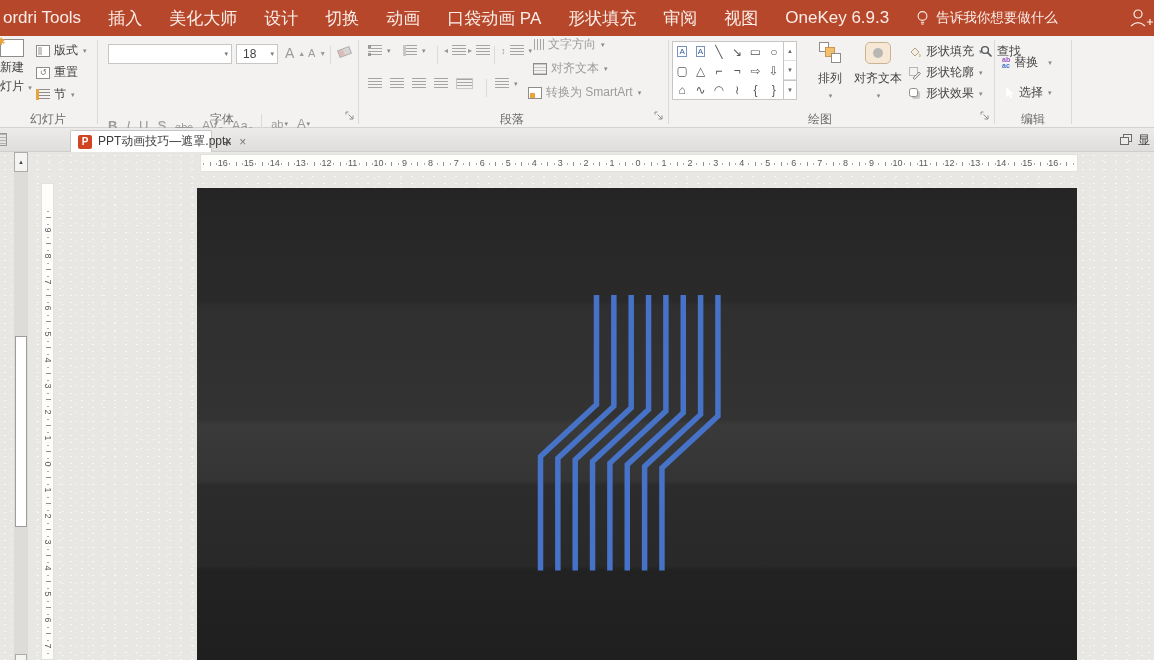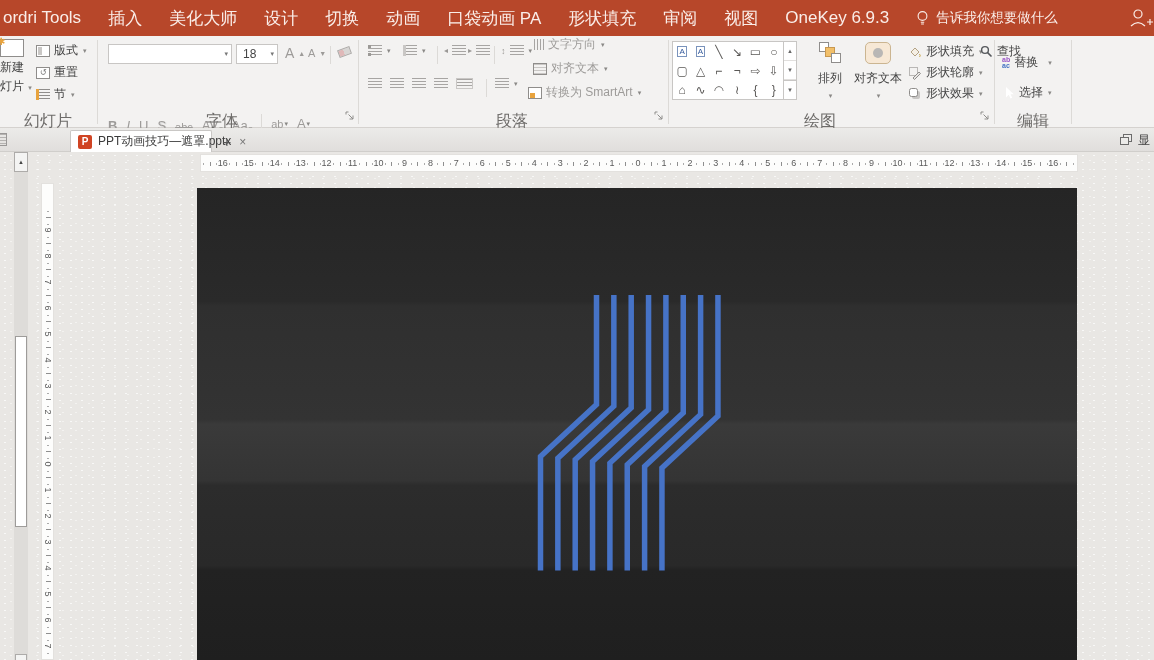--- a/index.html
+++ b/index.html
@@ -10,21 +10,21 @@
   
   .menubar { position:absolute; left:0; top:0; width:1154px; height:36px; background:#B7472A; display:flex; align-items:center; color:#fff; }
   .menu-items { display:flex; align-items:center; gap:27px; padding-left:3px; white-space:nowrap; }
   .menu-item { font-size:17px; color:#FAEDE8; cursor:default; }
   .tellme { display:flex; align-items:center; gap:7px; margin-left:27px; font-size:13.5px; color:#FAEDE8; }
   .menu-right { position:absolute; right:-4px; top:7px; width:30px; height:22px; }
 
   
   .ribbon { position:absolute; left:0; top:36px; width:1154px; height:92px; background:#F3F2F1; border-bottom:1px solid #D5D2CF; font-size:12px; color:#444; }
   .rdiv { position:absolute; top:4px; width:1px; height:84px; background:#DCDAD7; }
-  .grp-label { position:absolute; top:75px; font-size:16px; color:#6E6C6A; text-align:center; }
+  .grp-label { position:absolute; top:75px; font-size:12px; color:#6E6C6A; text-align:center; }
   .launcher { position:absolute; top:74px; width:11px; height:11px; opacity:.8; }
   .rbtn { position:absolute; display:flex; align-items:center; gap:4px; color:#444; font-size:12px; white-space:nowrap; cursor:default; }
   .rbtn.dis { color:#9D9B99; }
   .dd { font-size:7px; color:#8A8886; margin-left:1px; }
   .vsep { position:absolute; width:1px; height:18px; background:#DCDAD7; }
 
   .mini-rect { display:inline-block; width:14px; height:12px; border:1px solid #8F8D8B; background:#fff; position:relative; }
   .mini-rect .bar { position:absolute; left:1px; top:1px; width:4px; height:8px; background:#C9C7C5; }
   .lines-ic { display:inline-block; width:14px; height:11px; background:repeating-linear-gradient(#A7A5A3 0 1px,transparent 1px 3px); }
   .lines-ic.dark { background:repeating-linear-gradient(#8F8D8B 0 1px,transparent 1px 3px); }

